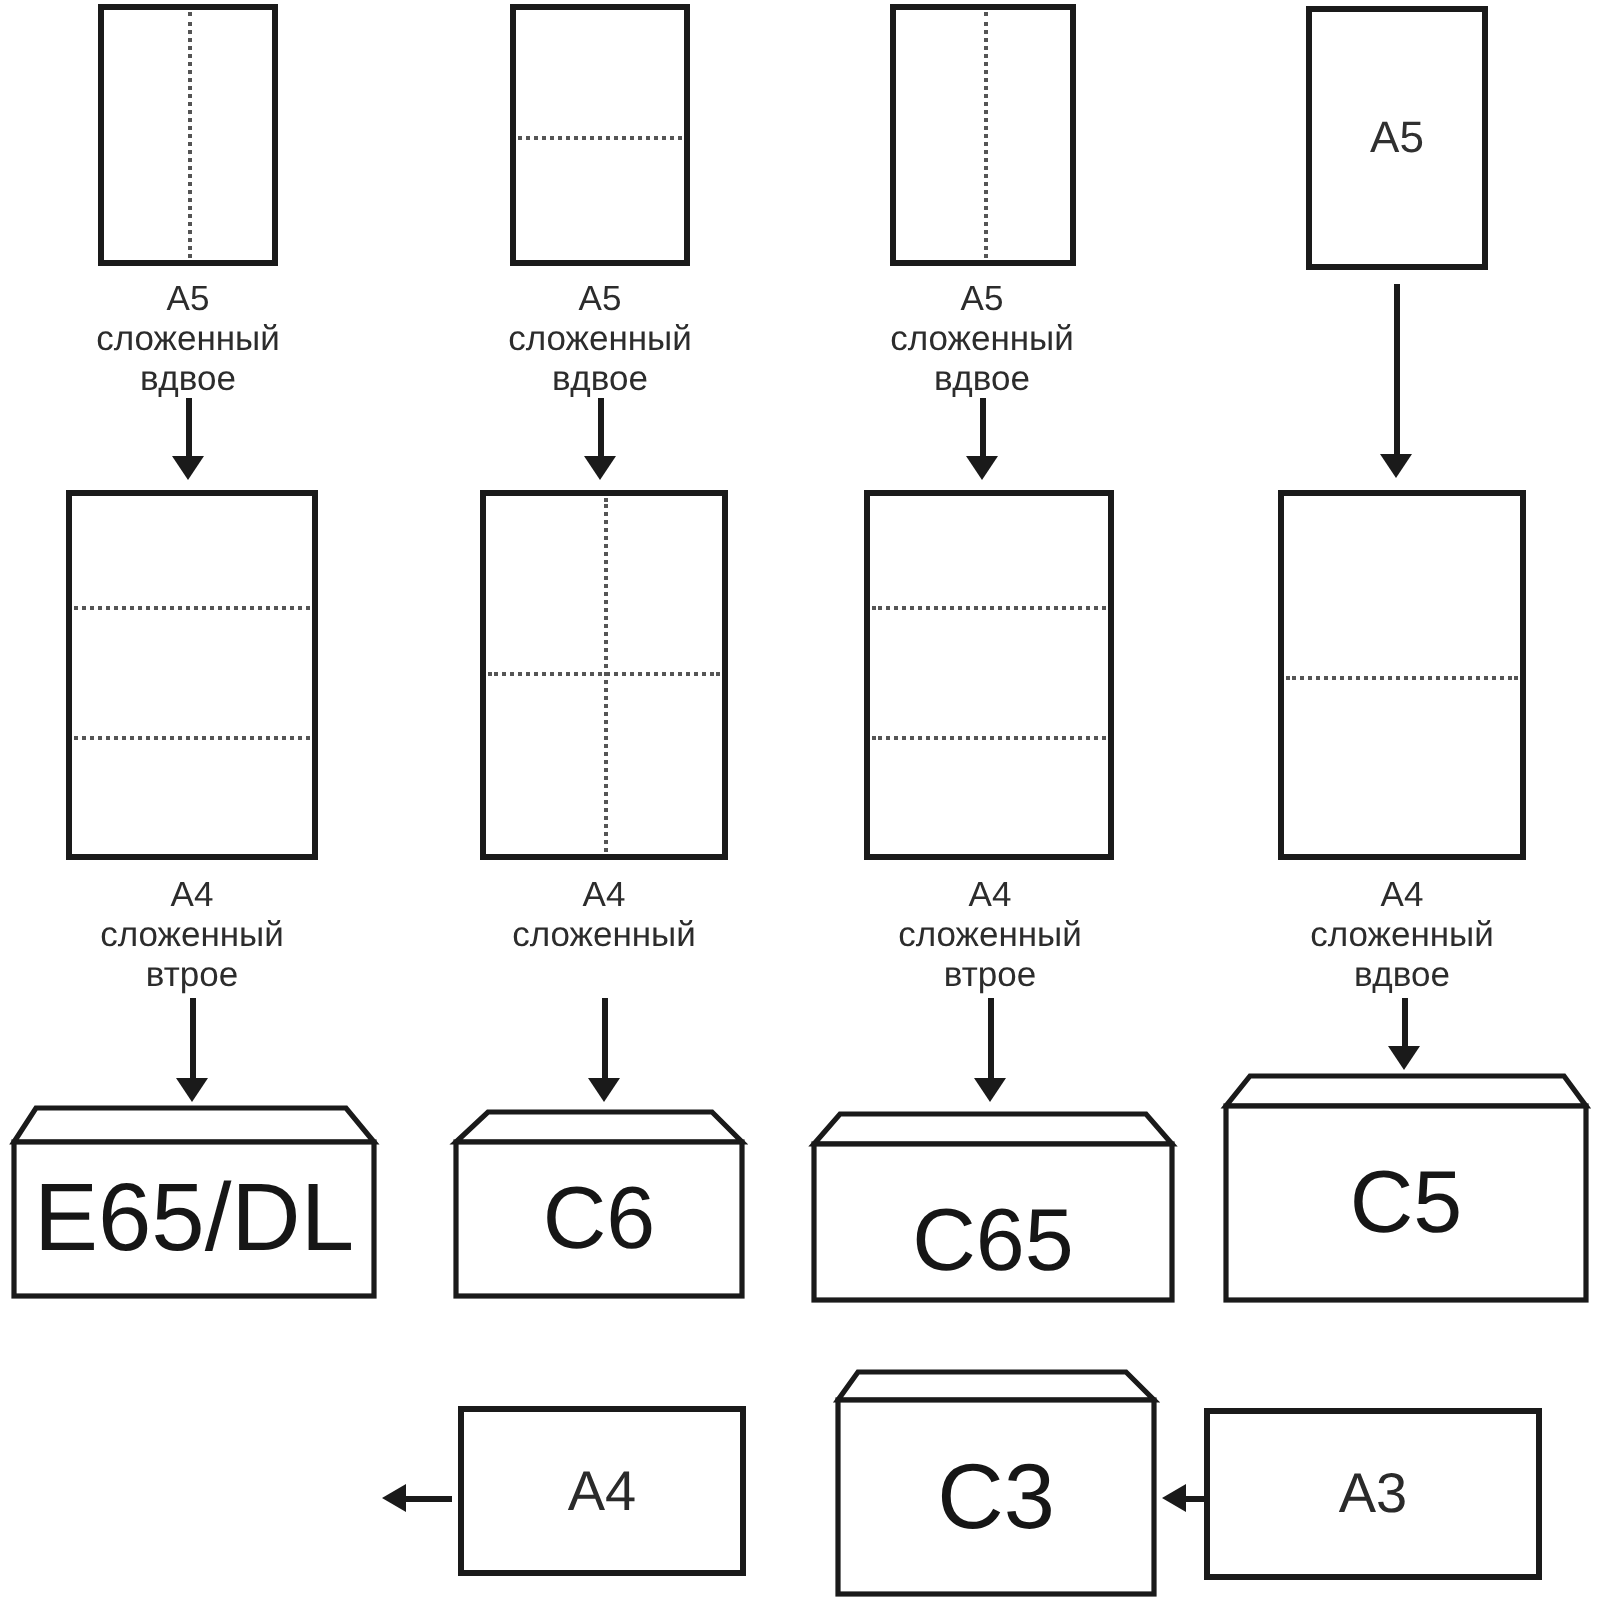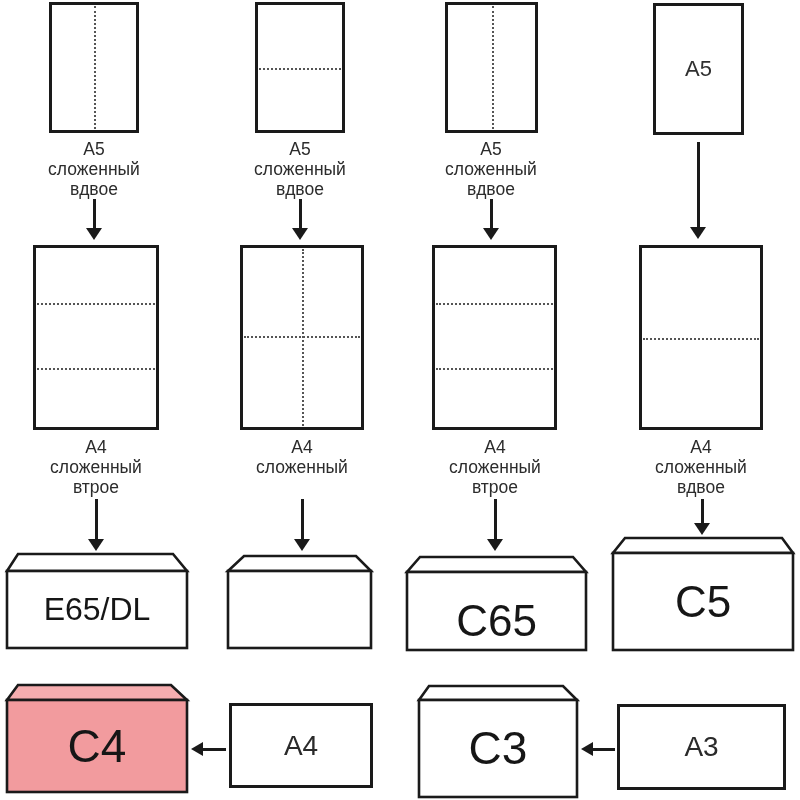--- a/index.html
+++ b/index.html
@@ -151,67 +151,61 @@
   <div class="varrow" style="left:86px;top:499px;width:20px;height:52px;"></div>
   <div class="varrow" style="left:292px;top:499px;width:20px;height:52px;"></div>
   <div class="varrow" style="left:485px;top:499px;width:20px;height:52px;"></div>
   <div class="varrow" style="left:692px;top:499px;width:20px;height:36px;"></div>
 
   <div class="envelope" style="left:4px;top:551px;width:186px;height:100px;">
     <svg width="186" height="100" viewBox="0 0 186 100">
       <polygon class="env-flap" points="14,3 169,3 183,20 3,20"></polygon>
       <rect class="env-body" x="3" y="20" width="180" height="77"></rect>
     </svg>
-    <div class="env-label" style="top:20px;font-size:32px;">E65/DL</div>
+    <div class="env-label" style="top:20px;font-size:48px;">E65/DL</div>
   </div>
 
   <div class="envelope" style="left:224px;top:553px;width:151px;height:98px;">
     <svg width="151" height="98" viewBox="0 0 151 98">
       <polygon class="env-flap" points="20,3 132,3 147,18 4,18"></polygon>
       <rect class="env-body" x="4" y="18" width="143" height="77"></rect>
     </svg>
+    <div class="env-label" style="top:18px;font-size:44px;">C6</div>
   </div>
 
   <div class="envelope" style="left:403px;top:554px;width:187px;height:99px;">
     <svg width="187" height="99" viewBox="0 0 187 99">
       <polygon class="env-flap" points="17,3 170,3 183,18 4,18"></polygon>
       <rect class="env-body" x="4" y="18" width="179" height="78"></rect>
     </svg>
     <div class="env-label" style="top:18px;font-size:44px;margin-top:20px;">C65</div>
   </div>
 
   <div class="envelope" style="left:609px;top:535px;width:188px;height:118px;">
     <svg width="188" height="118" viewBox="0 0 188 118">
       <polygon class="env-flap" points="16,3 173,3 184,18 4,18"></polygon>
       <rect class="env-body" x="4" y="18" width="180" height="97"></rect>
     </svg>
     <div class="env-label" style="top:18px;font-size:44px;">C5</div>
   </div>
 
-  <div class="envelope highlight" style="left:3px;top:682px;width:188px;height:113px;">
-    <svg width="188" height="113" viewBox="0 0 188 113">
-      <polygon class="env-flap" points="15,3 168,3 184,18 4,18"></polygon>
-      <rect class="env-body" x="4" y="18" width="180" height="92"></rect>
-    </svg>
-    <div class="env-label" style="top:18px;font-size:46px;">C4</div>
-  </div>
 
   <div class="harrow" style="left:191px;top:741px;width:35px;height:16px;"></div>
 
   <div class="box" style="left:229px;top:703px;width:144px;height:85px;">
     <span>A4</span>
   </div>
 
   <div class="envelope" style="left:415px;top:683px;width:166px;height:116px;">
     <svg width="166" height="116" viewBox="0 0 166 116">
       <polygon class="env-flap" points="14,3 148,3 162,17 4,17"></polygon>
       <rect class="env-body" x="4" y="17" width="158" height="97"></rect>
     </svg>
     <div class="env-label" style="top:17px;font-size:46px;">C3</div>
   </div>
 
   <div class="harrow" style="left:581px;top:741px;width:34px;height:16px;"></div>
 
-  <div class="box" style="left:617px;top:704px;width:169px;height:86px;">
+  <div class="box" style="left:602px;top:704px;width:169px;height:86px;">
     <span>A3</span>
   </div>
 
 </div>
 
 </body></html>

